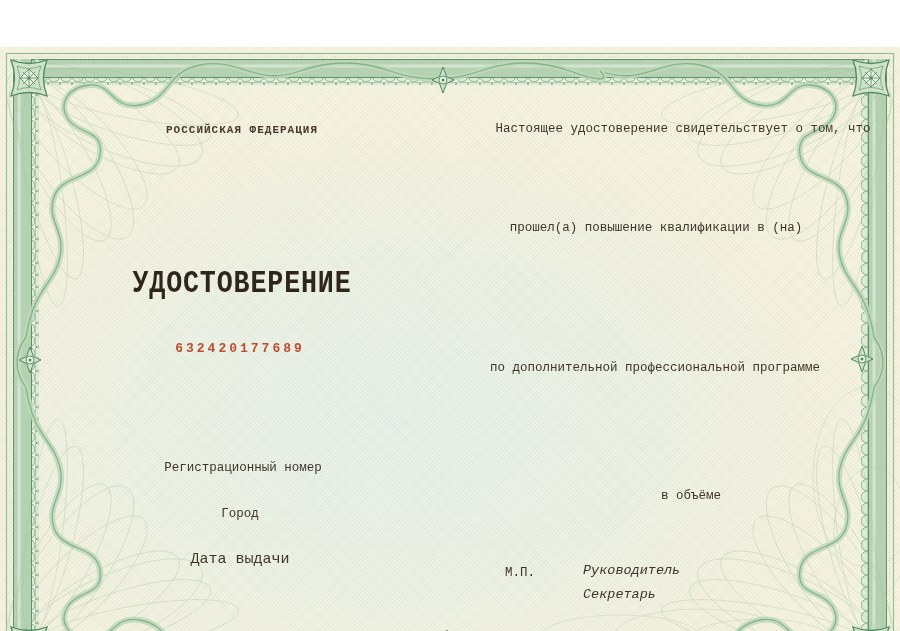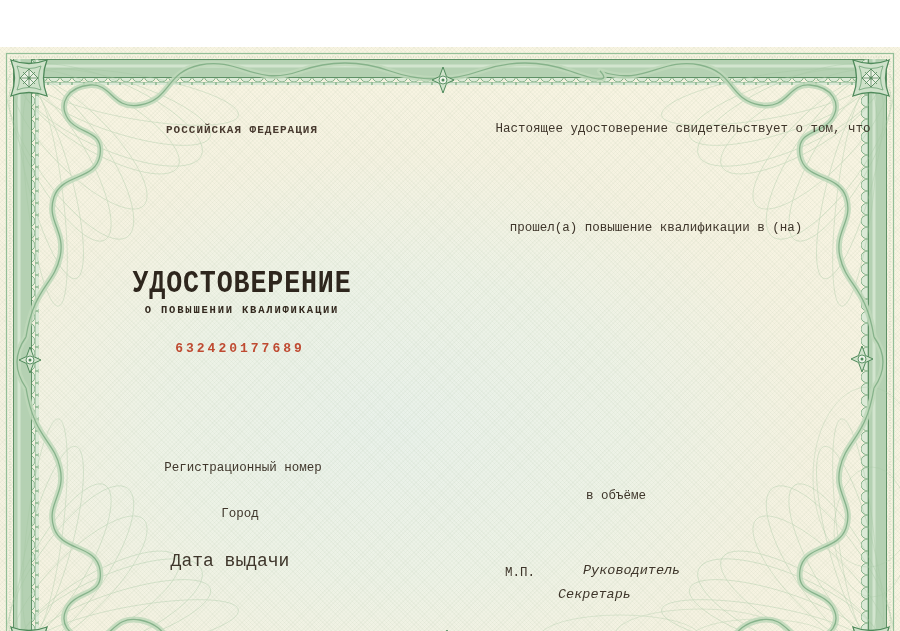--- a/index.html
+++ b/index.html
@@ -20,28 +20,28 @@
   .t{position:absolute; white-space:nowrap; color:#3e352a;}
   .cx{transform:translateX(-50%);}
   .country{top:77px; left:242px; font-size:11px; font-weight:bold; letter-spacing:1px; color:#47392e;}
   .title{top:219px; left:242px; font-size:31px; font-weight:bold; letter-spacing:1px; color:#2e261d;
          transform:translateX(-50%) scaleX(.86); transform-origin:center top;}
   .subtitle{top:257px; left:242px; font-size:10.5px; font-weight:bold; letter-spacing:1.8px; color:#33291f;}
   .serial{top:294px; left:240px; font-size:13px; font-weight:bold; letter-spacing:3px; color:#bf4a31;}
   .doctype{top:350px; left:242px; font-size:14px; font-style:italic; color:#3a3128;}
   .reglabel{top:414px; left:243px; font-size:12.5px;}
   .citylabel{top:460px; left:240px; font-size:12.5px;}
-  .datelabel{top:504px; left:230px; font-size:18px;}
+  .datelabel{top:504px; left:240px; font-size:15px;}
   .statement{top:75px; left:683px; font-size:12.5px;}
   .completion{top:174px; left:656px; font-size:12.5px;}
   .program{top:314px; left:655px; font-size:12.5px;}
-  .volume{top:442px; left:616px; font-size:12.5px;}
+  .volume{top:442px; left:691px; font-size:12.5px;}
   .seal{top:519px; left:505px; font-size:12.5px;}
   .head{top:516px; left:583px; font-size:13.5px; font-style:italic;}
-  .secretary{top:540px; left:558px; font-size:13.5px; font-style:italic;}
+  .secretary{top:540px; left:583px; font-size:13.5px; font-style:italic;}
 </style>
 </head>
 <body>
 
 <div class="page">
   <div class="tex"></div>
 
   <svg class="border" width="900" height="631" viewBox="0 0 900 631" aria-hidden="true">
     <defs>
       <pattern id="ladH" width="4" height="19" patternUnits="userSpaceOnUse">
@@ -155,26 +155,26 @@
     <use href="#pillow" transform="translate(871 598)"></use>
 
     <use href="#edgestar" transform="translate(443 33)"></use>
     <use href="#edgestar" transform="translate(447 596)"></use>
     <use href="#edgestar" transform="translate(30 313)"></use>
     <use href="#edgestar" transform="translate(862 312)"></use>
   </svg>
 
   <div class="t cx country">РОССИЙСКАЯ ФЕДЕРАЦИЯ</div>
   <div class="t title">УДОСТОВЕРЕНИЕ</div>
-  <div class="t cx subtitle">О ПОВЫШЕНИИ КВАЛИФИКАЦИИ</div>
   <div class="t cx serial">632420177689</div>
   <div class="t cx reglabel">Регистрационный номер</div>
   <div class="t cx citylabel">Город</div>
   <div class="t cx datelabel">Дата выдачи</div>
 
   <div class="t cx completion">прошел(а) повышение квалификации в (на)</div>
   <div class="t cx statement">Настоящее удостоверение свидетельствует о том, что</div>
+  <div class="t cx program">по дополнительной профессиональной программе</div>
   <div class="t cx volume">в объёме</div>
 
   <div class="t seal">М.П.</div>
   <div class="t head">Руководитель</div>
   <div class="t secretary">Секретарь</div>
 </div>
 
 </body></html>

